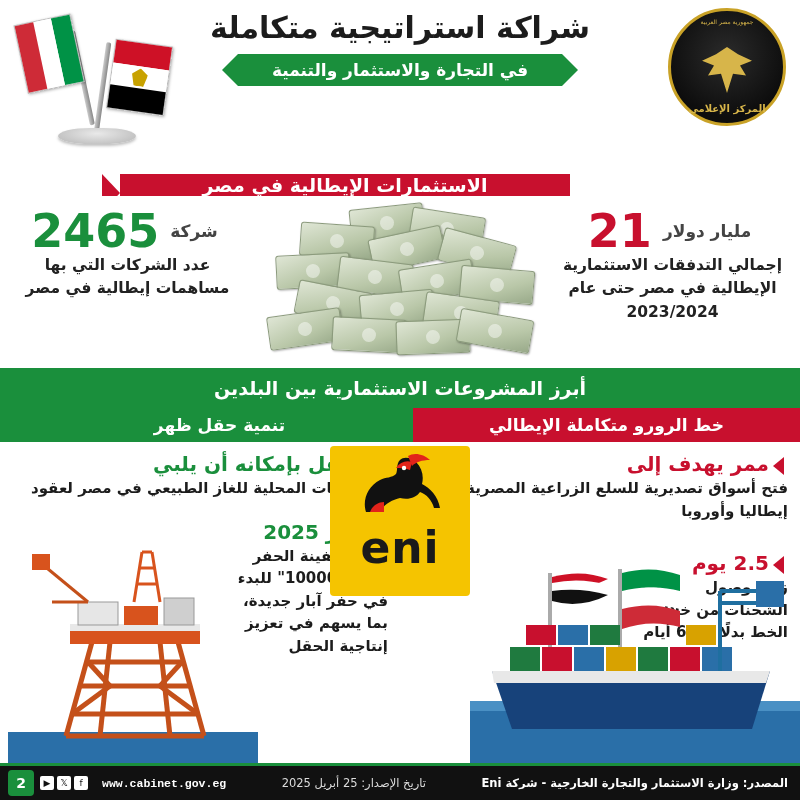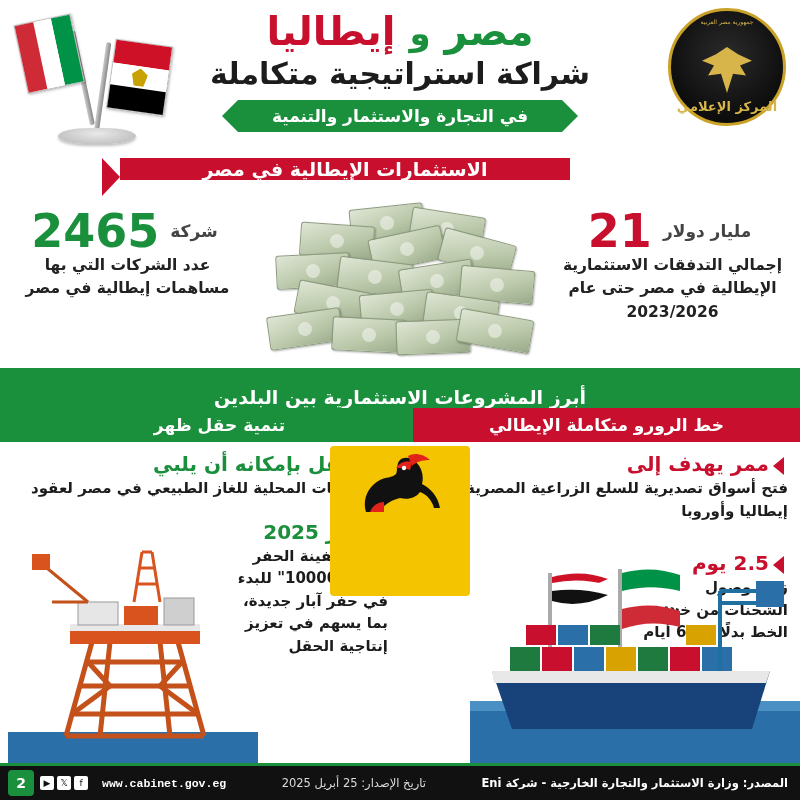--- a/index.html
+++ b/index.html
@@ -79,25 +79,25 @@
     background: radial-gradient(circle at 50% 40%, #2b2b2b, #0d0d0d 70%);
     border: 3px solid #c9a227;
     display: flex; align-items: center; justify-content: center;
     flex-direction: column;
     color: #d7b54a;
     text-align: center;
   }
   .logo-eagle { width: 50px; height: 46px; background: #d7b54a;
     clip-path: polygon(50% 0, 72% 16%, 100% 30%, 76% 40%, 88% 62%, 62% 58%, 50% 100%, 38% 58%, 12% 62%, 24% 40%, 0 30%, 28% 16%); margin-top: 6px; }
   .logo-txt-top { font-size: 6px; position: absolute; top: 10px; width: 100%; color: #d7b54a; }
-  .logo-txt-bot { font-size: 13px; position: absolute; bottom: 12px; width: 100%; color: #d7b54a; font-weight: bold;}
+  .logo-txt-bot { font-size: 10px; position: absolute; bottom: 12px; width: 100%; color: #d7b54a; font-weight: bold;}
 
   
   .sec-bar {
-    position: relative; height: 38px; display: flex; align-items: flex-start;
+    position: relative; height: 38px; display: flex; align-items: flex-end;
   }
   .sec-bar .left-green { background: #1a8f3c; flex: 0 0 230px; }
   .sec-bar .mid-red {
     background: #c8102e; color: #fff; font-size: 19px; font-weight: bold;
     display: flex; align-items: center; justify-content: center; flex: 1;
     position: relative;
   }
   .sec-bar .mid-red:before {
     content:""; position:absolute; right: 100%; top:0; border-top: 19px solid transparent;
     border-bottom: 19px solid transparent; border-left: 18px solid #c8102e;
@@ -118,21 +118,21 @@
   .bill {
     position: absolute; width: 74px; height: 34px; border-radius: 3px;
     background: linear-gradient(160deg,#dfe6d5,#b9c7a8 60%,#98a989);
     border: 1px solid #8b9a7c;
     box-shadow: 1px 1px 2px rgba(0,0,0,.3);
   }
   .bill:after { content:""; position:absolute; left:50%; top:50%; width:14px; height:14px;
     margin:-7px 0 0 -7px; border-radius:50%; background: rgba(255,255,255,.45); }
 
   
-  .sec-bar2 { position: relative; height: 40px; background: #1a8f3c; display:flex; align-items:flex-end; justify-content:center; }
+  .sec-bar2 { position: relative; height: 40px; background: #1a8f3c; display:flex; align-items:center; justify-content:center; }
   .sec-bar2 .pill {
     background: #1a8f3c; color: #fff; font-size: 19px; font-weight: bold;
   }
 
   
   .proj { position: relative; height: 358px; }
   .proj-head { display: flex; height: 34px; }
   .proj-head .g { flex: 1; background: #1a8f3c; display:flex; align-items:center; justify-content:center;
      color:#fff; font-size: 17px; font-weight: bold; padding-left: 26px; }
   .proj-head .r { flex: 1; background: #c8102e; display:flex; align-items:center; justify-content:center;
@@ -207,41 +207,36 @@
 
     <div class="logo">
       <div class="logo-circle">
         <div class="logo-txt-top">جمهورية مصر العربية</div>
         <div class="logo-eagle"></div>
         <div class="logo-txt-bot">المركز الإعلامي</div>
       </div>
     </div>
 
     <div class="hdr-title-wrap">
-      <div class="title-line1">
-        <span class="green">مصر</span>
-        <span class="amp">و</span>
-        <span>إيطاليا</span>
-      </div>
       <div class="title-line2">شراكة استراتيجية متكاملة</div>
       <div class="title-ribbon">في التجارة والاستثمار والتنمية</div>
     </div>
   </div>
 
   <div class="sec-bar">
     <div class="left-green"></div>
     <div class="mid-red">الاستثمارات الإيطالية في مصر</div>
     <div class="right-green"></div>
   </div>
 
   <div class="money-sec">
     <div class="money-col">
       <span class="unit">مليار دولار</span>
       <span class="big-num red">21</span>
-      <div class="money-desc">إجمالي التدفقات الاستثمارية الإيطالية في مصر حتى عام 2023/2026</div>
+      <div class="money-desc">إجمالي التدفقات الاستثمارية الإيطالية في مصر حتى عام 2023/2024</div>
     </div>
 
     <div class="money-mid">
       <div class="cash-pile">
         <div class="bill" style="left:90px;top:4px;transform:rotate(-6deg)"></div>
         <div class="bill" style="left:150px;top:10px;transform:rotate(9deg)"></div>
         <div class="bill" style="left:40px;top:22px;transform:rotate(4deg)"></div>
         <div class="bill" style="left:110px;top:30px;transform:rotate(-12deg)"></div>
         <div class="bill" style="left:180px;top:34px;transform:rotate(15deg)"></div>
         <div class="bill" style="left:16px;top:52px;transform:rotate(-3deg)"></div>
@@ -388,20 +383,21 @@
       </div>
 
       <div class="eni-logo">
         <svg class="eni-dog" viewBox="0 0 96 78">
           <path d="M14,62 C10,50 16,36 28,30 C34,27 40,28 44,24 C46,20 44,14 48,10 C52,6 60,8 64,12 C70,18 72,26 70,34 C78,38 86,46 88,58 L82,58 C80,50 74,44 68,42 C64,48 56,50 48,48 C40,50 32,54 28,62 Z" fill="#111"></path>
           <path d="M56,6 C62,2 72,4 78,10 C70,10 64,12 60,16 Z" fill="#e2231a"></path>
           <path d="M18,62 C20,56 26,52 32,52 L32,62 Z" fill="#e2231a"></path>
           <path d="M44,18 C48,12 54,10 60,12 L58,20 C52,18 48,18 44,18 Z" fill="#e2231a"></path>
           <circle cx="52" cy="18" r="2.2" fill="#fff"></circle>
         </svg>
+        <div class="eni-word">eni</div>
       </div>
 
     </div>
   </div>
 
   <div class="fbar-accent"></div>
   <div class="footer">
     <div class="src">المصدر: وزارة الاستثمار والتجارة الخارجية - شركة Eni</div>
     <div class="date">تاريخ الإصدار: 25 أبريل 2025</div>
     <div class="site">www.cabinet.gov.eg</div>

